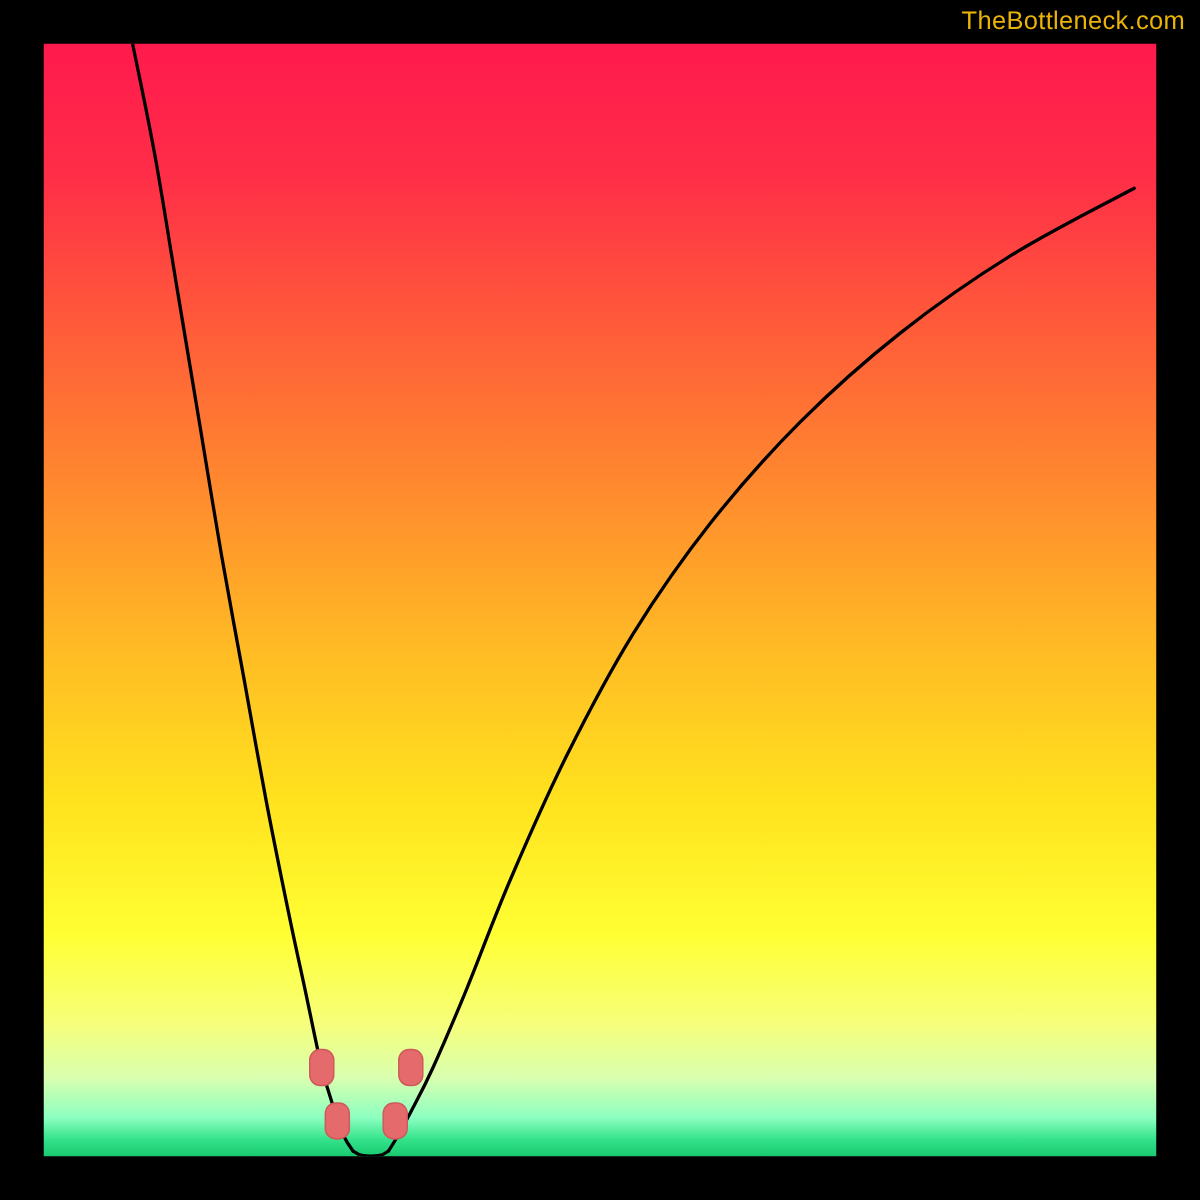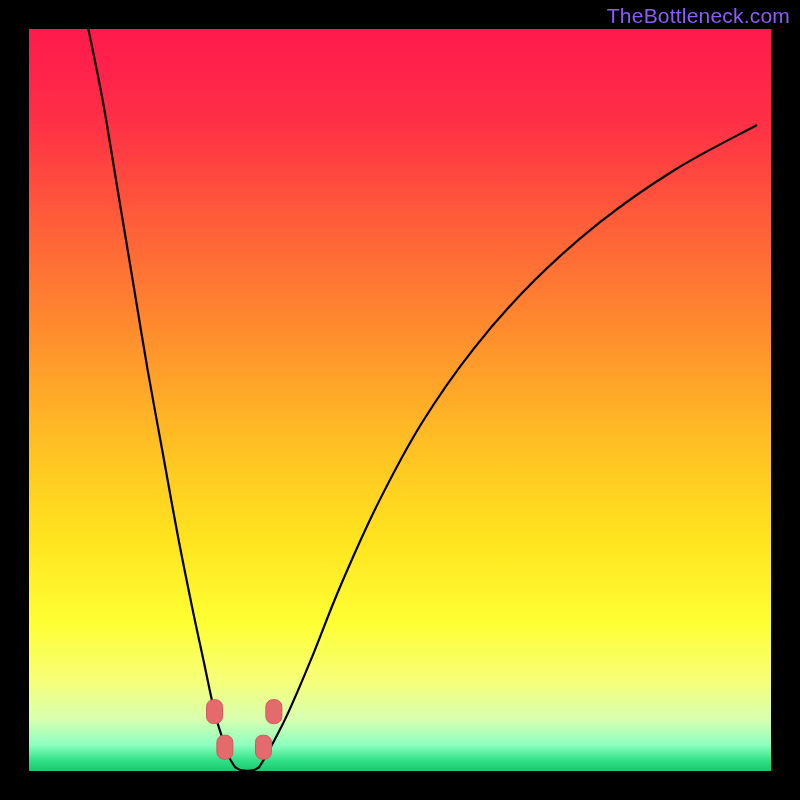--- a/index.html
+++ b/index.html
@@ -16,22 +16,22 @@
     left: 0;
     top: 0;
     width: 800px;
     height: 800px;
     background: #000;
   }
   .watermark {
     position: absolute;
     top: 4px;
     right: 10px;
-    color: #8b5cf6;
-    font-size: 21px;
+    color: #eab308;
+    font-size: 17px;
     font-weight: 500;
     letter-spacing: 0.2px;
     z-index: 10;
   }
   .plot {
     position: absolute;
     left: 29px;
     top: 29px;
     width: 742px;
     height: 742px;

